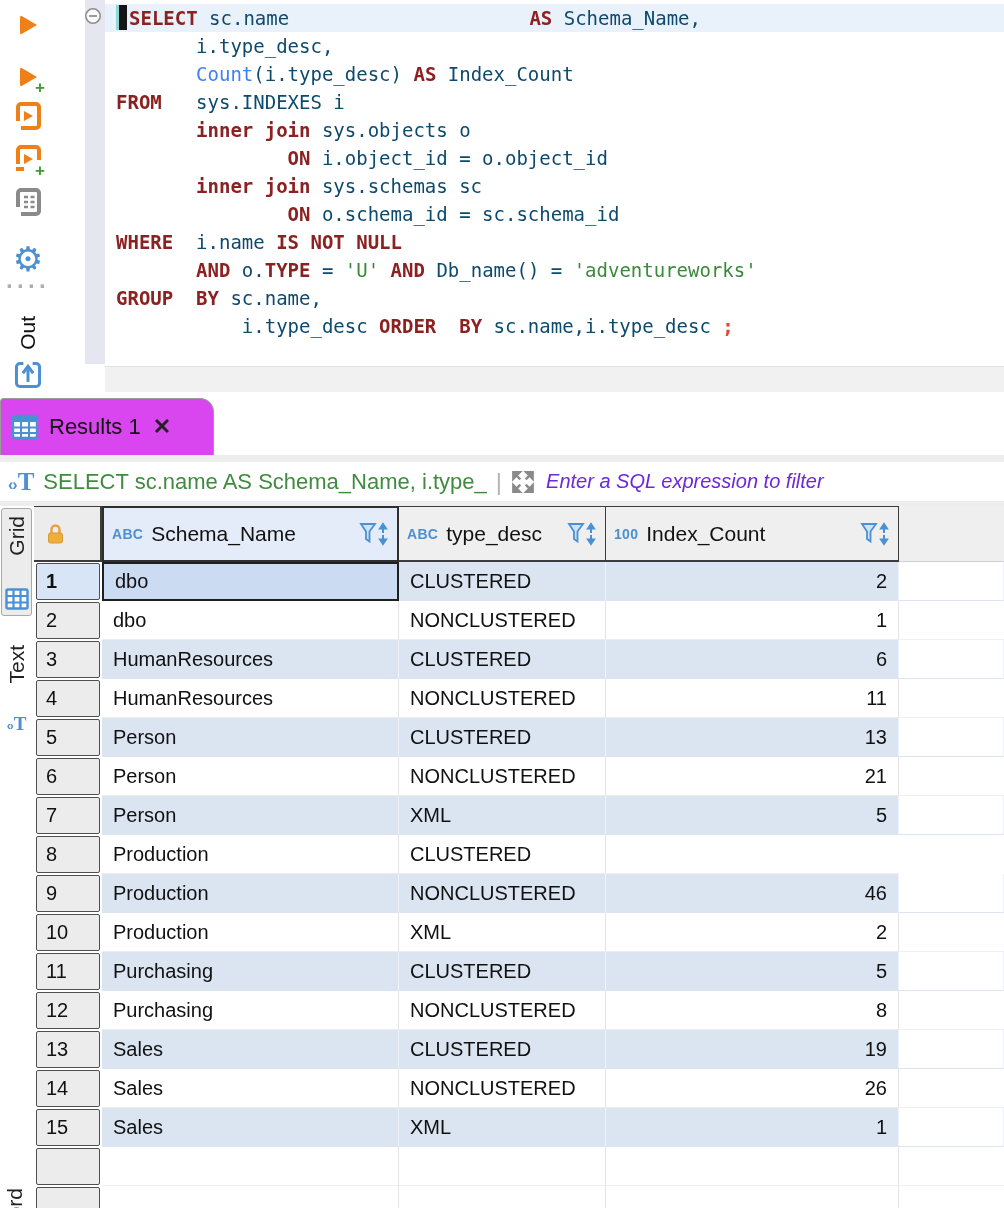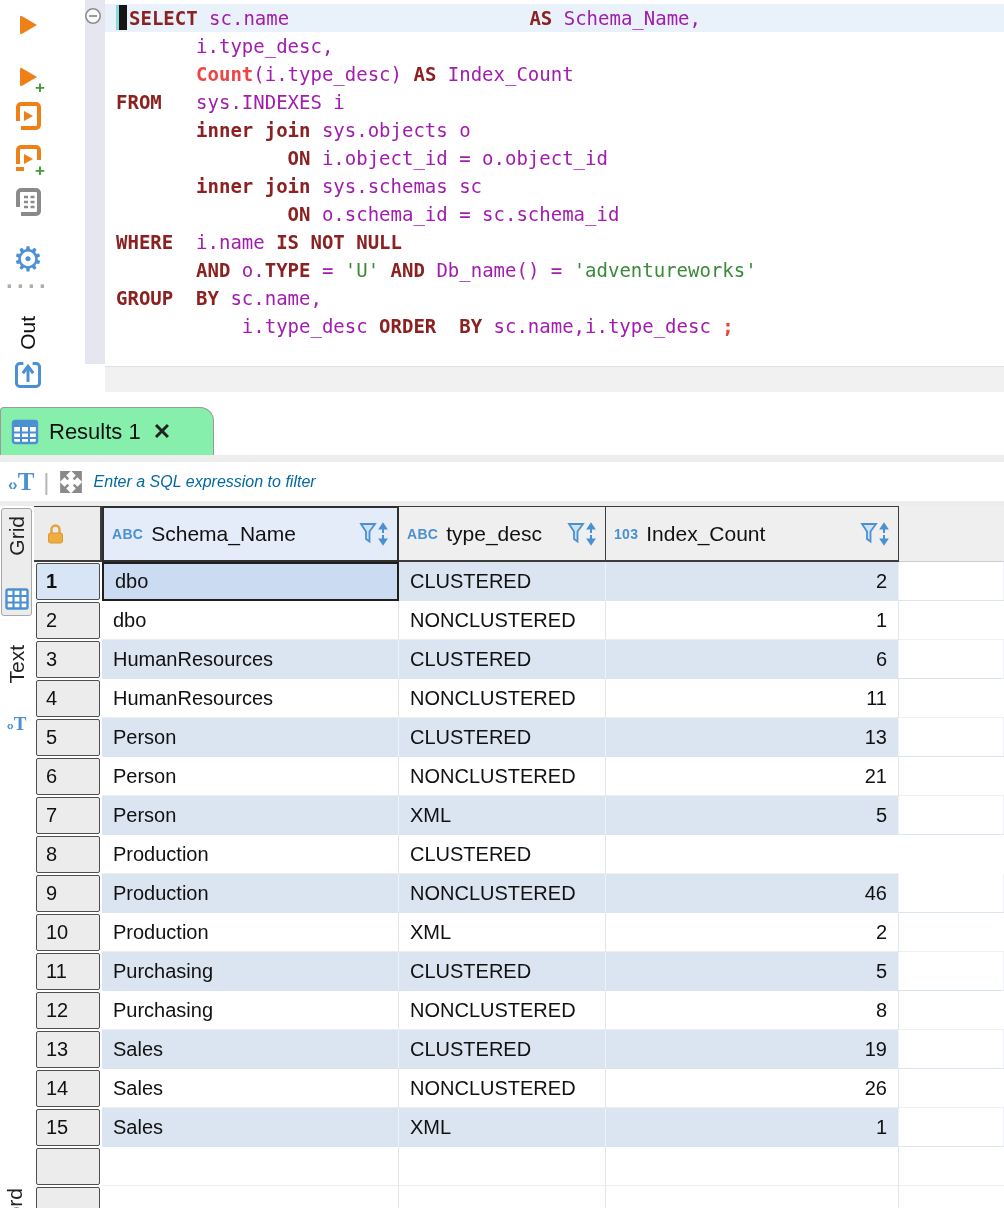--- a/index.html
+++ b/index.html
@@ -18,44 +18,44 @@
   .out-label{writing-mode:vertical-rl;transform:rotate(180deg);font-size:21px;color:#111;margin:6px 0 8px 0;}
 
   .editor{flex:1;position:relative;}
   .gutter{position:absolute;left:29px;top:0;bottom:28px;width:20px;background:#e6e6f1;}
   .fold-icon{position:absolute;left:28px;top:7px;z-index:3;}
   .code-area{position:absolute;left:49px;right:0;top:4px;
      font-family:"DejaVu Sans Mono", monospace;font-size:19px;line-height:28px;white-space:pre;}
   .line{height:28px;padding-left:11px;}
   .line.hl{background:#e9f1fb;}
   .tk-k{color:#8b2121;font-weight:bold;}
-  .tk-f{color:#ef4444;font-weight:bold;}
+  .tk-f{color:#3b82f6;font-weight:normal;}
   .tk-s{color:#3a8a3a;}
-  .tk-p{color:#a21caf;}
+  .tk-p{color:#0c4a6e;}
   .tk-r{color:#e8442e;font-weight:bold;}
   .caret{display:inline-block;width:11px;height:25px;background:#151515;margin-right:2px;vertical-align:-5px;box-shadow:inset 3px 0 0 #8fd8d6;}
   .hscroll{position:absolute;left:49px;right:0;bottom:0;height:25px;background:#f1f1f1;border-top:1px solid #e2e2e2;}
 
   
   .tabbar{height:63px;position:relative;background:#fff;}
-  .results-tab{position:absolute;left:0;bottom:0;height:48px;width:214px;box-sizing:border-box;
+  .results-tab{position:absolute;left:0;bottom:0;height:57px;width:214px;box-sizing:border-box;
      border:1.5px solid #9a9a9a;border-bottom:none;border-radius:4px 14px 0 0;
-     display:flex;align-items:center;gap:10px;padding:0 10px 0 10px;background:#86efac;}
+     display:flex;align-items:center;gap:10px;padding:0 10px 0 10px;background:#d946ef;}
   .results-tab .tab-label{font-size:22px;color:#111;}
   .tab-close{font-size:22px;font-weight:bold;color:#222;margin-left:2px;cursor:default;}
 
   
   .filter-bar{height:51px;box-sizing:border-box;background:#fff;border-top:7px solid #ededed;border-bottom:5px solid #ededed;
      display:flex;align-items:center;padding-left:8px;overflow:hidden;}
   .sqlT{display:flex;align-items:baseline;flex:none;}
   .sqlT .angles{color:#4a90d2;font-weight:bold;font-size:16px;letter-spacing:-1px;}
   .sqlT .tee{color:#4a90d2;font-family:"Liberation Serif", serif;font-size:25px;font-weight:bold;margin-left:1px;}
   .fquery{color:#3f8c3f;font-size:22px;margin-left:9px;white-space:nowrap;flex:none;}
   .fsep{color:#b5b5b5;font-size:24px;margin:0 7px 0 9px;flex:none;}
-  .fplaceholder{color:#0369a1;font-style:italic;font-size:16px;margin-left:9px;white-space:nowrap;flex:1;overflow:hidden;}
+  .fplaceholder{color:#6d28d9;font-style:italic;font-size:20px;margin-left:9px;white-space:nowrap;flex:1;overflow:hidden;}
 
   
   .results-region{height:702px;display:flex;overflow:hidden;background:#fff;}
   .side-tabs{width:34px;position:relative;flex:none;}
   .side-tab{position:absolute;left:1px;width:31px;display:flex;flex-direction:column;align-items:center;justify-content:space-between;box-sizing:border-box;padding:7px 0 5px 0;}
   .side-tab.sel{background:#ececec;border:1px solid #a8a8a8;border-radius:3px;}
   .vlabel{writing-mode:vertical-rl;transform:rotate(180deg);font-size:21px;color:#222;}
   .tab-grid{top:2px;height:108px;}
   .tab-text{top:132px;height:102px;}
   .tab-record{position:absolute;left:3px;bottom:-14px;}
@@ -162,20 +162,21 @@
       <span class="tab-label">Results 1</span>
       <span class="tab-close">✕</span>
     </div>
   </div>
 
   <div class="filter-bar">
     <span class="sqlT">
       <span class="angles">‹›</span>
       <span class="tee">T</span>
     </span>
+    <span class="fquery">SELECT sc.name AS Schema_Name, i.type_</span>
     <span class="fsep">|</span>
     <svg width="28" height="28" viewBox="0 0 26 26">
       <g stroke="#8a8a8a" stroke-width="2.2" fill="#8a8a8a">
         <path d="M10.5 10.5 L5 5"></path>
           <path d="M4 10 V4 H10 Z"></path>
         <path d="M15.5 10.5 L21 5"></path>
           <path d="M16 4 H22 V10 Z"></path>
         <path d="M10.5 15.5 L5 21"></path>
           <path d="M4 16 V22 H10 Z"></path>
         <path d="M15.5 15.5 L21 21"></path>
@@ -238,21 +239,21 @@
                 <g stroke="#4a90d2" stroke-width="2" fill="#4a90d2">
                   <path d="M24 12 V6"></path>
                   <path d="M21 7.5 L24 3 L27 7.5 Z"></path>
                   <path d="M24 14 V20"></path>
                   <path d="M21 18.5 L24 23 L27 18.5 Z"></path>
                 </g>
               </svg>
             </span>
           </div>
           <div class="hcell">
-            <span class="badge">103</span>
+            <span class="badge">100</span>
             <span class="hname">Index_Count</span>
             <span class="hfunnel">
               <svg width="30" height="26" viewBox="0 0 30 26">
                 <path d="M2 3 h14 l-5.5 7.5 v10 l-3.5 -2.5 v-7.5 z" fill="#cfe3f5" stroke="#4a90d2" stroke-width="1.8"></path>
                 <g stroke="#4a90d2" stroke-width="2" fill="#4a90d2">
                   <path d="M24 12 V6"></path>
                   <path d="M21 7.5 L24 3 L27 7.5 Z"></path>
                   <path d="M24 14 V20"></path>
                   <path d="M21 18.5 L24 23 L27 18.5 Z"></path>
                 </g>

